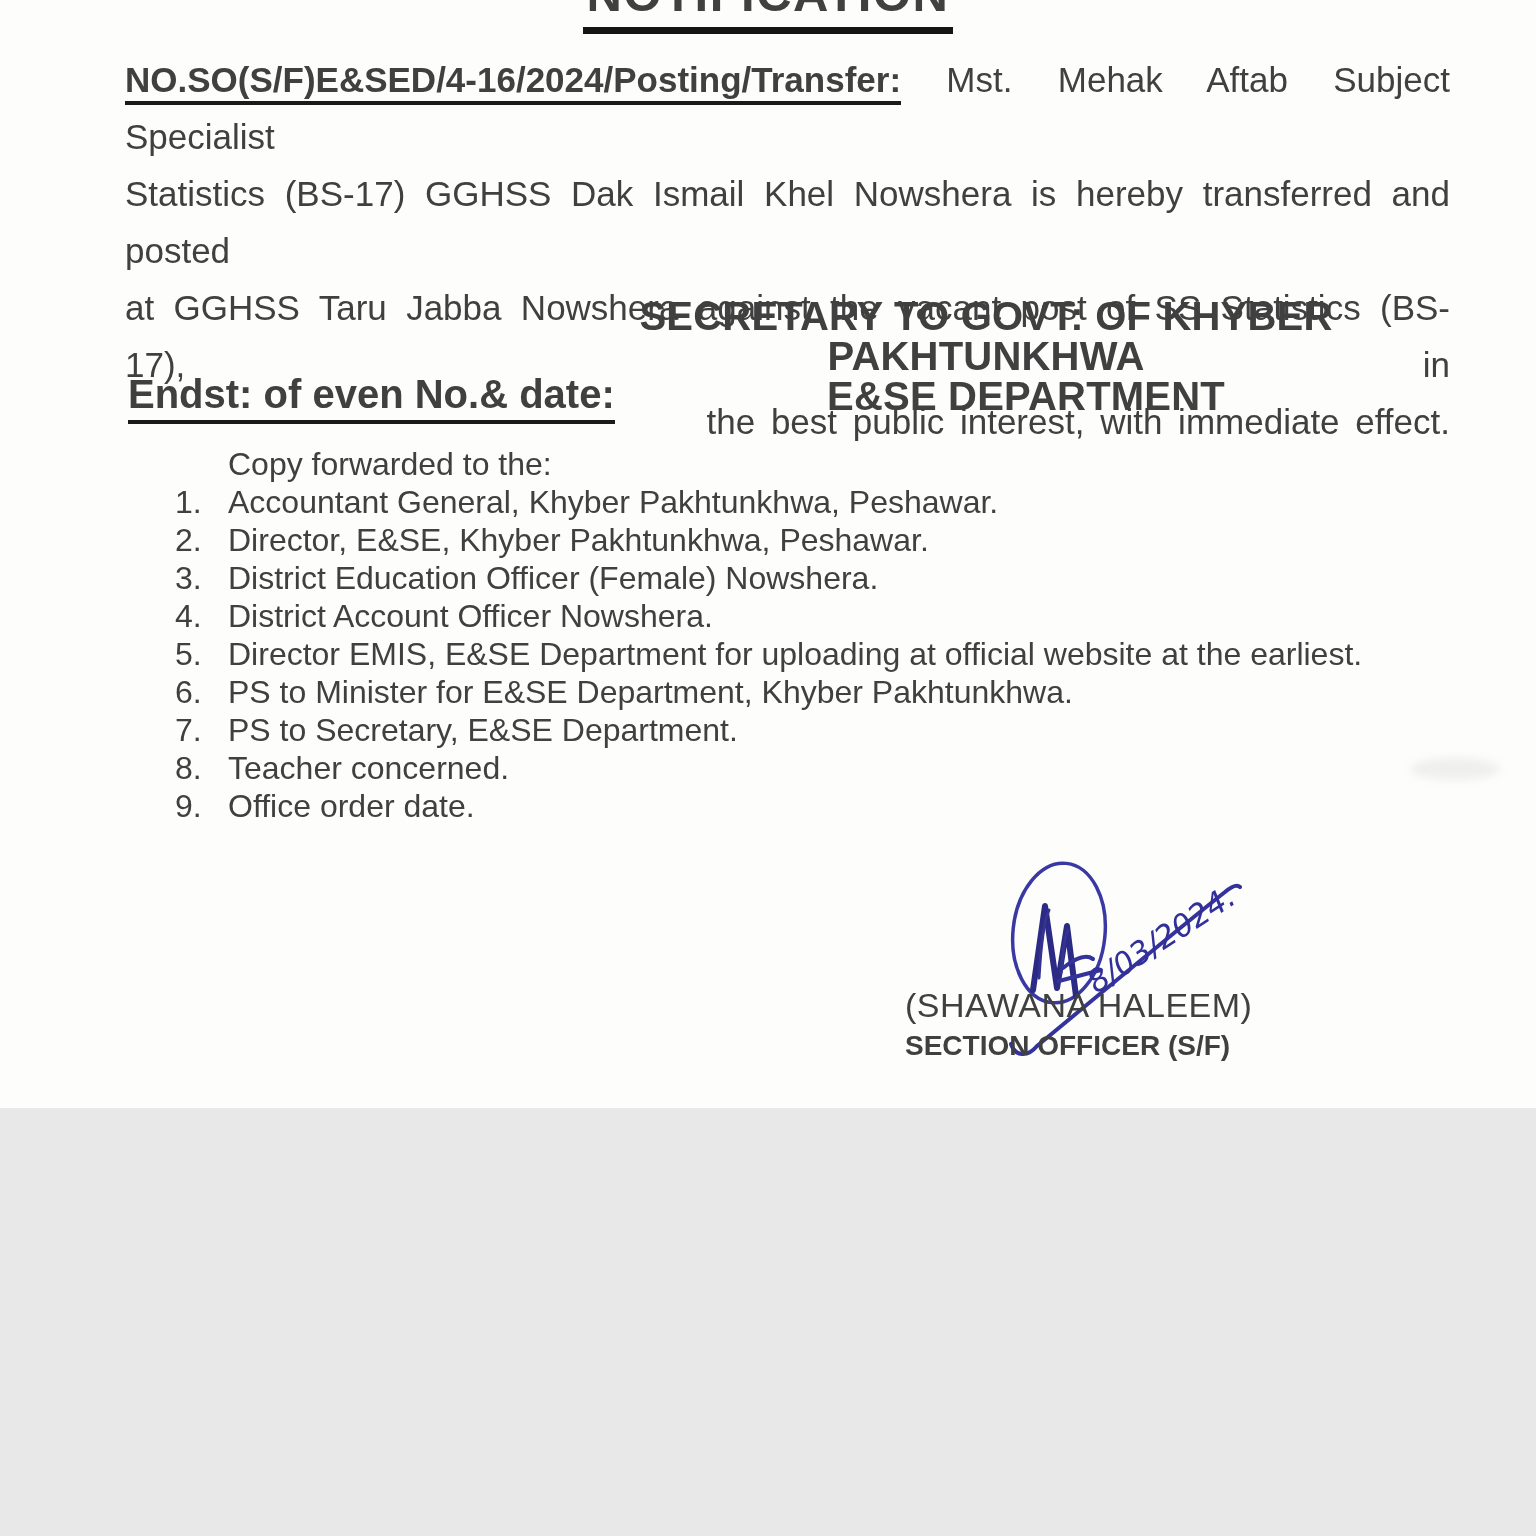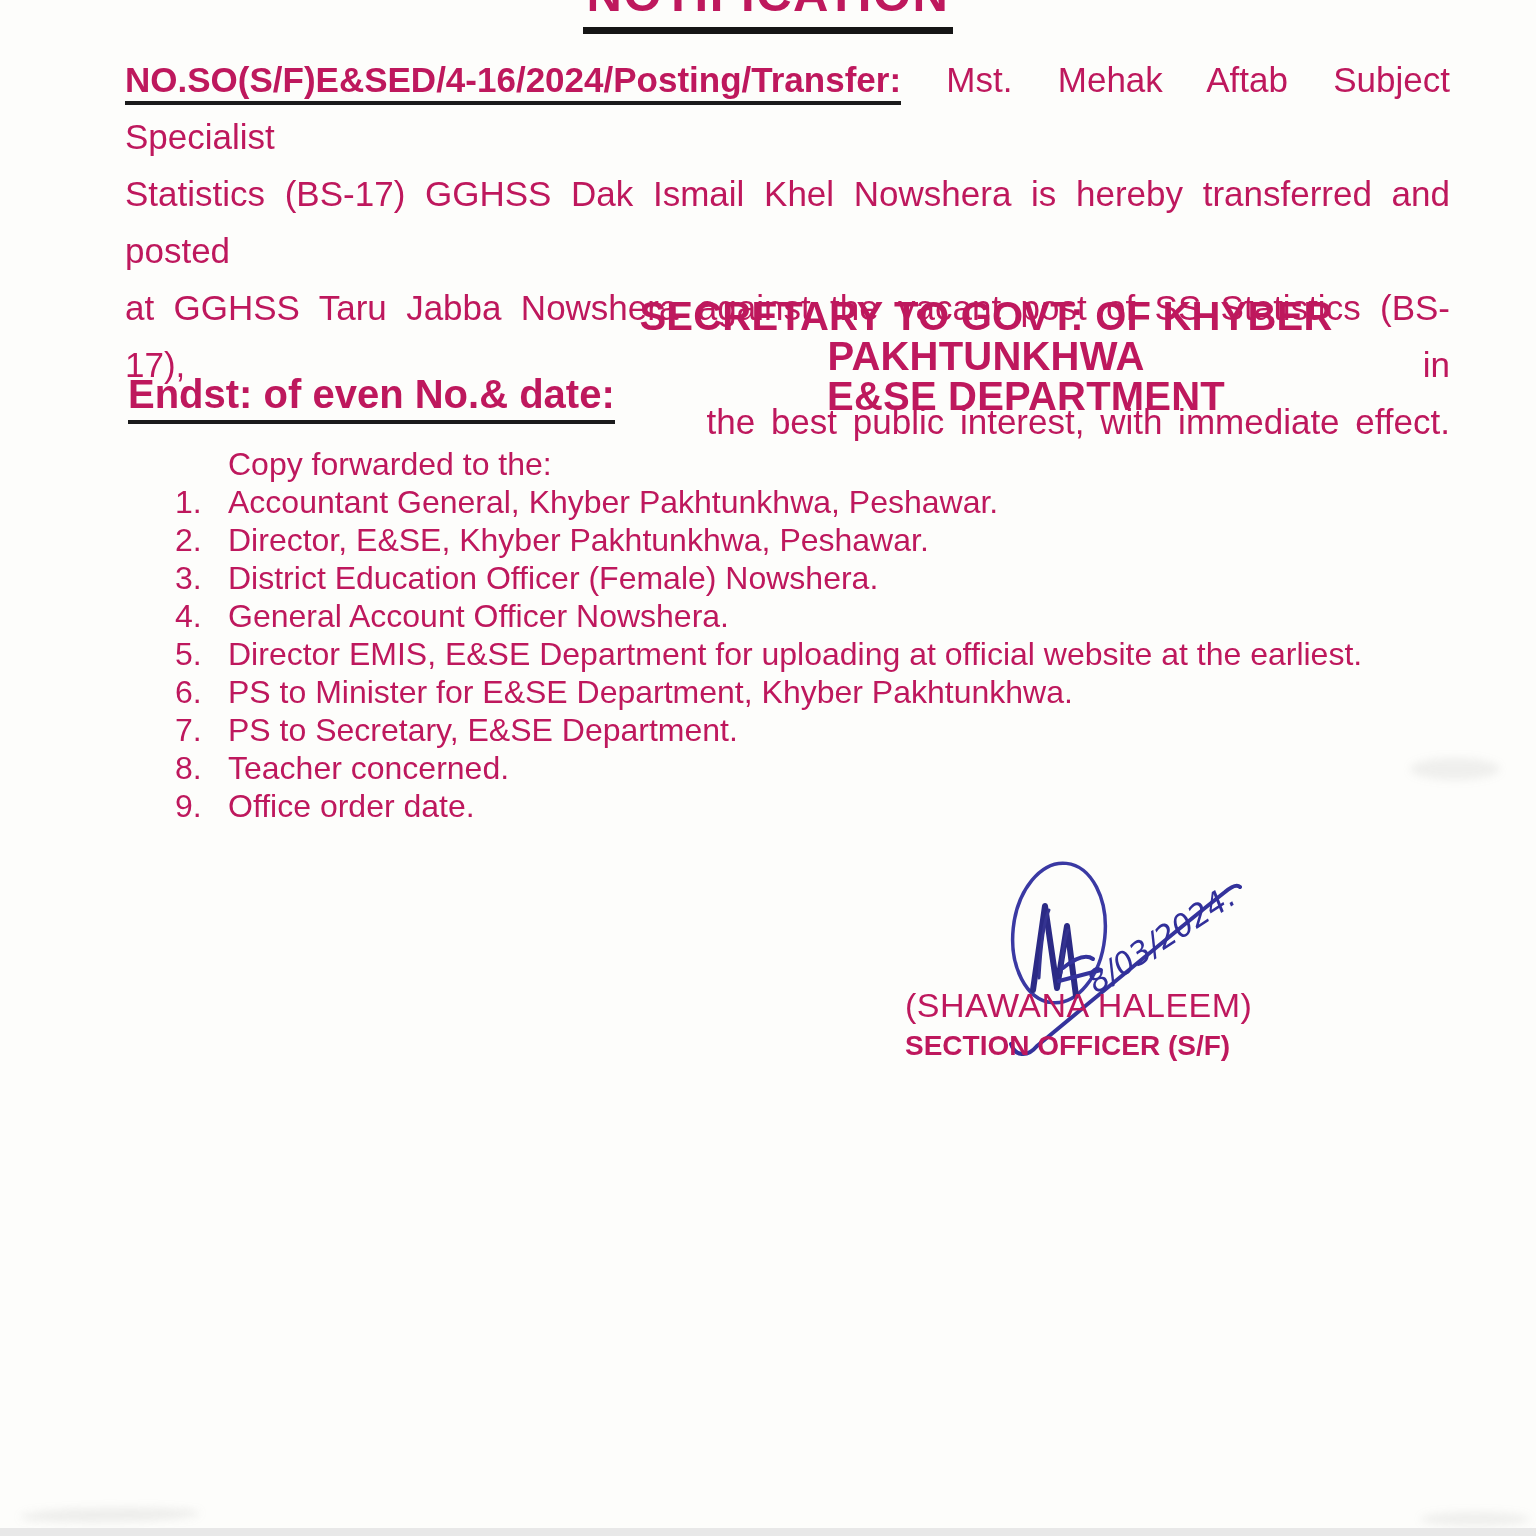--- a/index.html
+++ b/index.html
@@ -1,24 +1,24 @@
 <!DOCTYPE html>
 <html><head>
 <meta charset="utf-8">
 <style>
   * { margin:0; padding:0; box-sizing:border-box; }
   html,body { background:#e8e8e8; }
   .page {
     position:relative;
-    width:1536px; height:1528px;
+    width:1536px; height:1108px;
     margin:0 auto;
     background:#fdfdfb;
     overflow:hidden;
     font-family:"Liberation Sans", sans-serif;
-    color:#be185d;
+    color:#404040;
   }
   
   .title-wrap {
     position:absolute; top:-34px; left:0; right:0;
     text-align:center;
   }
   .title-wrap .title {
     display:inline-block;
     font-size:49px; font-weight:bold; letter-spacing:1.5px;
     padding:0 4px 5px 4px;
@@ -110,21 +110,21 @@
     <div class="cc-row">
       <span class="cc-num">2.</span>
       <span class="cc-text">Director, E&amp;SE, Khyber Pakhtunkhwa, Peshawar.</span>
     </div>
     <div class="cc-row">
       <span class="cc-num">3.</span>
       <span class="cc-text">District Education Officer (Female) Nowshera.</span>
     </div>
     <div class="cc-row">
       <span class="cc-num">4.</span>
-      <span class="cc-text">General Account Officer Nowshera.</span>
+      <span class="cc-text">District Account Officer Nowshera.</span>
     </div>
     <div class="cc-row">
       <span class="cc-num">5.</span>
       <span class="cc-text">Director EMIS, E&amp;SE Department for uploading at official website at the earliest.</span>
     </div>
     <div class="cc-row">
       <span class="cc-num">6.</span>
       <span class="cc-text">PS to Minister for E&amp;SE Department, Khyber Pakhtunkhwa.</span>
     </div>
     <div class="cc-row">

